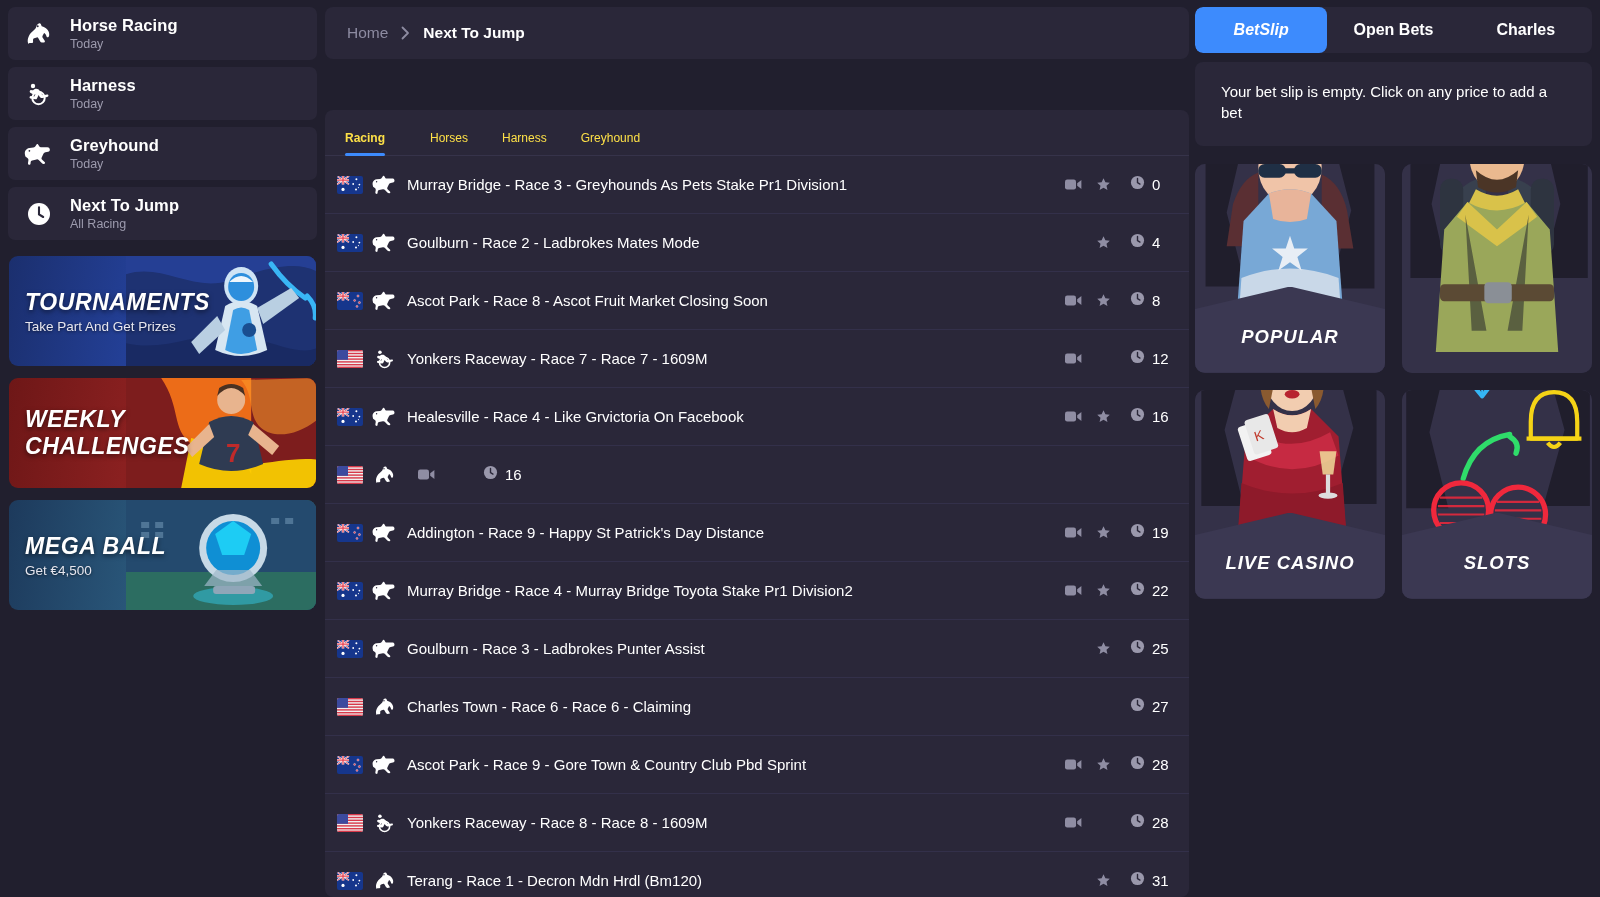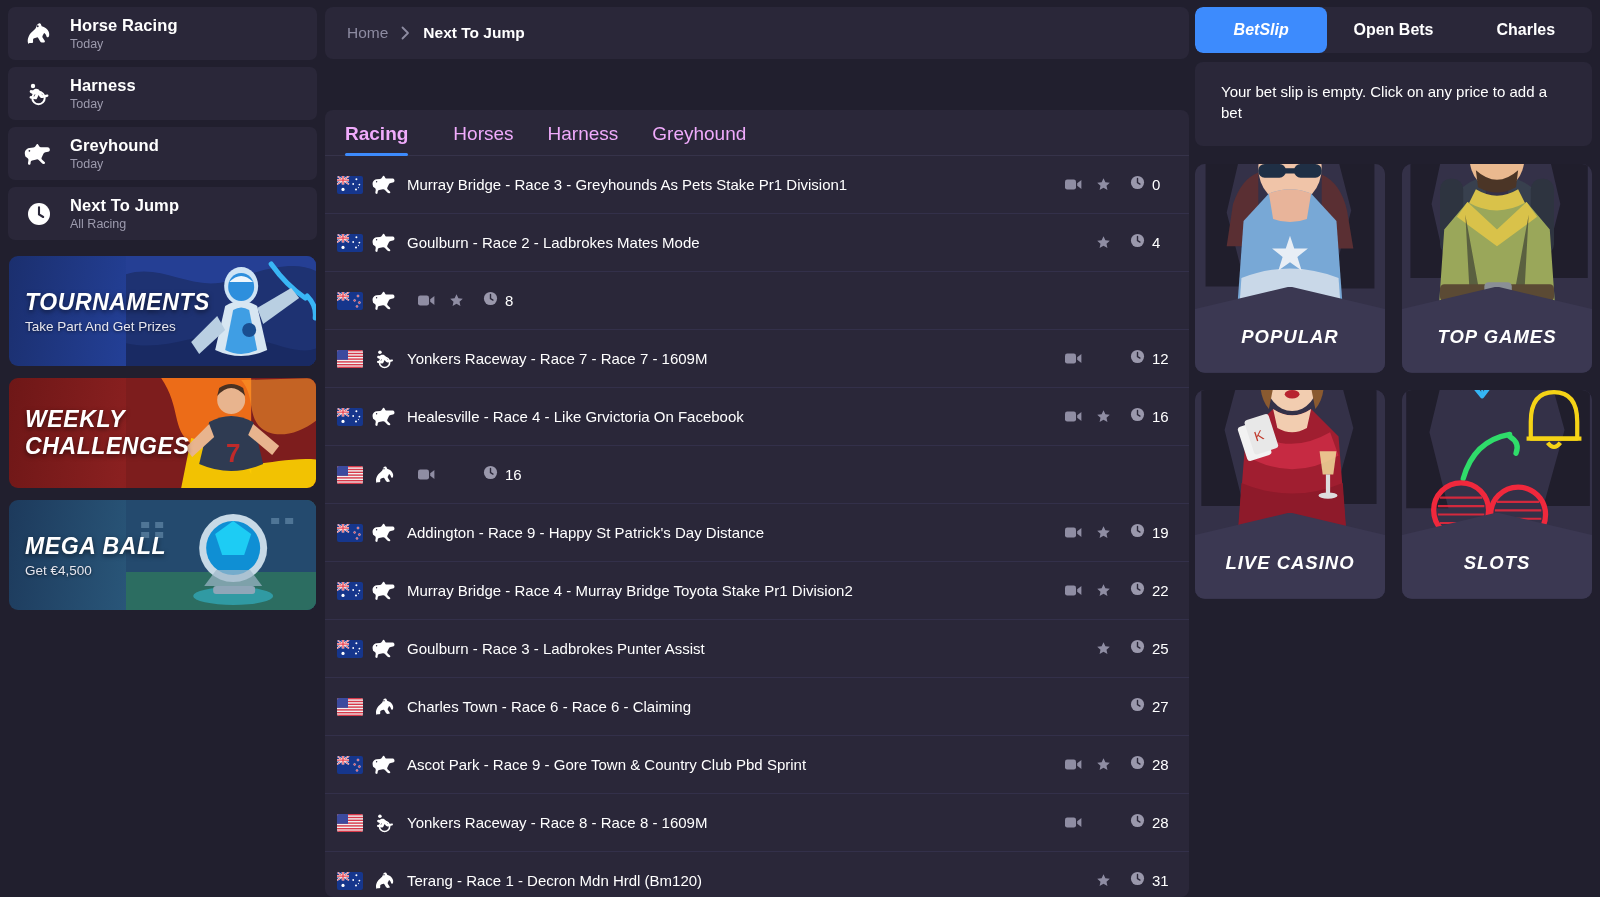--- a/index.html
+++ b/index.html
@@ -46,21 +46,21 @@
     background: #2a2739; border-radius: 8px; height: 53px;
     display: flex; align-items: center; padding: 0 22px; margin-bottom: 7px;
   }
   .crumb { font-size: 15.5px; color: #8d8ba1; cursor: pointer; }
   .crumb.current { color: #ffffff; font-weight: bold; cursor: default; }
   .crumb-sep { margin: 0 13px; color: #8d8ba1; display: flex; align-items: center; }
 
   .content-card { background: #2a2739; border-radius: 8px; flex: 1 1 auto; overflow: hidden; display: flex; flex-direction: column; }
   .tabs { display: flex; align-items: flex-end; height: 46px; padding: 0 2px 0 20px; border-bottom: 1px solid #36334a; flex: 0 0 46px; }
   .tab {
-    font-size: 19px; color: #f0abfc; padding: 0 17px 10px 17px;
+    font-size: 12px; color: #fde047; padding: 0 17px 10px 17px;
     cursor: pointer; position: relative; font-weight: 400; white-space: nowrap;
   }
   .tab:first-child { padding-left: 0; padding-right: 28px; }
   .tab.active::after {
     content: ""; position: absolute; left: 0; right: 28px; bottom: -1px;
     height: 3px; background: #3d8bfd; border-radius: 2px;
   }
   .tab.active { font-weight: bold; }
 
   .race-list { flex: 1 1 auto; overflow: hidden; }
@@ -368,20 +368,21 @@
                   <circle cx="22.4" cy="10.6" r="1.1"></circle>
                   <circle cx="20" cy="14.4" r="1"></circle>
                 </g>
               </svg></span>
             <span class="sport-ic">
               <svg width="28" height="21" viewBox="0 0 32 24">
                 <path fill="#fff" d="M2 9.5c.6 -2 2.4 -3.4 4.6 -3.6l3.8 -.3c1 -.1 1.7 -.7 2.2 -1.5l.9 -1.6c.4 -.7 1.2 -.8 1.6 -.1l1.1 1.8c.4 .7 1 1 1.8 1h6.4c1.4 0 2.2 .7 2.4 2c.2 1.3 -.4 2.2 -1.7 2.5l-2.6 .6c-1.1 .3 -1.8 .9 -2.3 1.9l-1.5 3.3c-.4 .9 -.2 1.6 .5 2.3l2.4 2.2c.8 .7 .6 1.7 -.5 1.9c-1 .2 -1.7 -.2 -2.4 -.9l-3 -3c-.6 -.6 -1.3 -.8 -2.1 -.6l-4.4 1c-.9 .2 -1.4 .8 -1.5 1.7l-.2 1.6c-.1 .9 -.8 1.3 -1.6 1c-.8 -.3 -1 -.9 -.9 -1.8l.4 -2.6c.1 -1 -.2 -1.7 -1 -2.3l-2 -1.5C2 12.8 1.5 11.3 2 9.5z"></path>
                 <circle cx="6.4" cy="8.8" r=".8" fill="#2a2739"></circle>
               </svg>
             </span>
+            <span class="race-name">Ascot Park - Race 8 - Ascot Fruit Market Closing Soon</span>
             <span class="race-meta">
               <span class="m-ic">
                 <svg width="17" height="13" viewBox="0 0 17 13">
                   <rect x="0" y="1.5" width="11" height="10" rx="2.2" fill="#8f8da3"></rect>
                   <path d="M12.2 5.2L16.4 2v9l-4.2 -3.2z" fill="#8f8da3"></path>
                 </svg>
               </span>
               <span class="m-ic">
                 <svg width="15" height="15" viewBox="0 0 16 16">
                   <path d="M8 1.2l2 4.3 4.7.5-3.5 3.2 1 4.6L8 11.5 3.8 13.8l1-4.6L1.3 6l4.7-.5z" fill="#8f8da3"></path>
@@ -903,23 +904,20 @@
             <ellipse cx="90" cy="76" rx="26" ry="31" fill="#eab98f"></ellipse>
             <path d="M64 64q26 -30 52 0l2 -14q-28 -22 -56 0z" fill="#4b3526"></path>
             <path d="M70 88q20 18 40 0l-2 16q-18 10 -36 0z" fill="#4b3526"></path>
             <path d="M70 106q20 12 40 0l8 16q-28 14 -56 0z" fill="#d9c24a"></path>
             <path d="M62 118q28 16 56 0l22 26 8 116H32l8 -116z" fill="#9aa75a"></path>
             <path d="M62 118l28 26 28 -26 10 14 -38 28 -38 -28z" fill="#d9c24a"></path>
             <path d="M60 130l20 110h-14zM120 130l-20 110h14z" fill="#4a4f3a" opacity=".8"></path>
             <rect x="36" y="196" width="108" height="16" rx="4" fill="#5b4a34"></rect>
             <rect x="78" y="194" width="26" height="20" rx="4" fill="#8a8f96"></rect>
           </svg>
-        </div>
-        <div class="game-label">
-          <span>TOP GAMES</span>
         </div>
       </div>
 
       <div class="game-card">
         <div class="game-art">
           <svg width="100%" height="100%" viewBox="0 0 180 280" preserveAspectRatio="xMidYMax slice">
             <rect width="180" height="280" fill="#343148"></rect>
             <path d="M14 26l30 34-16 60 18 72H6V26z" fill="#201e2c"></path>
             <path d="M166 24l-32 34 16 60-20 72h42V24z" fill="#201e2c"></path>
             <path d="M68 22h44l8 30-12 28H74L60 52z" fill="#201e2c" opacity=".5"></path>

